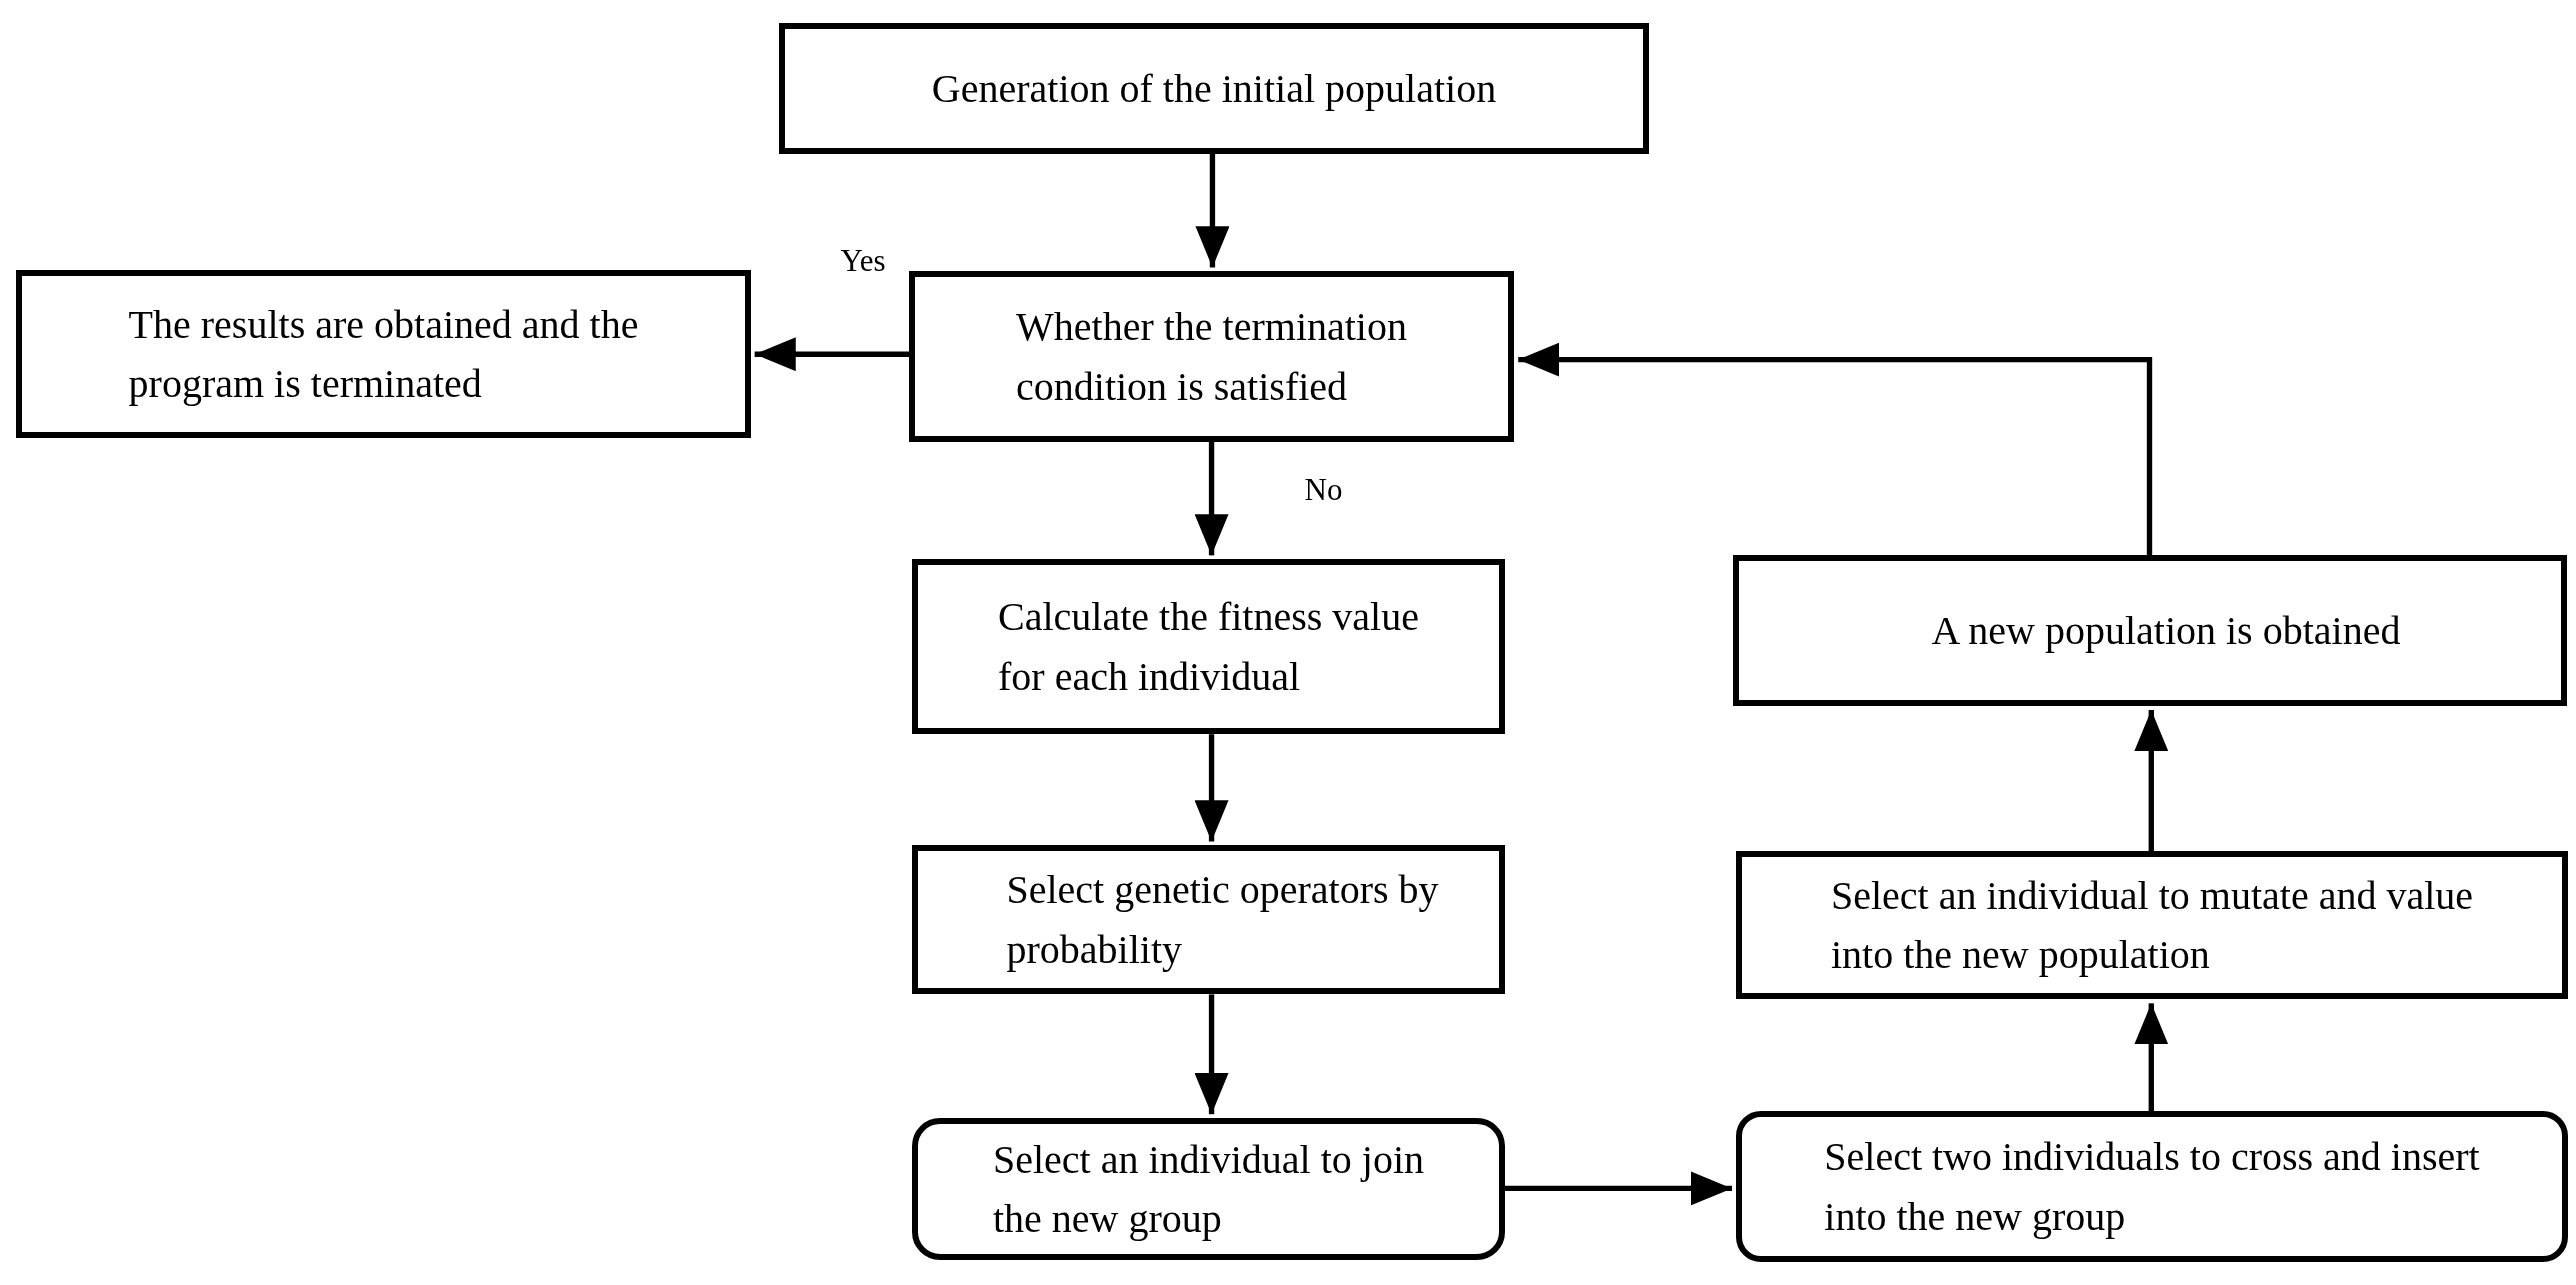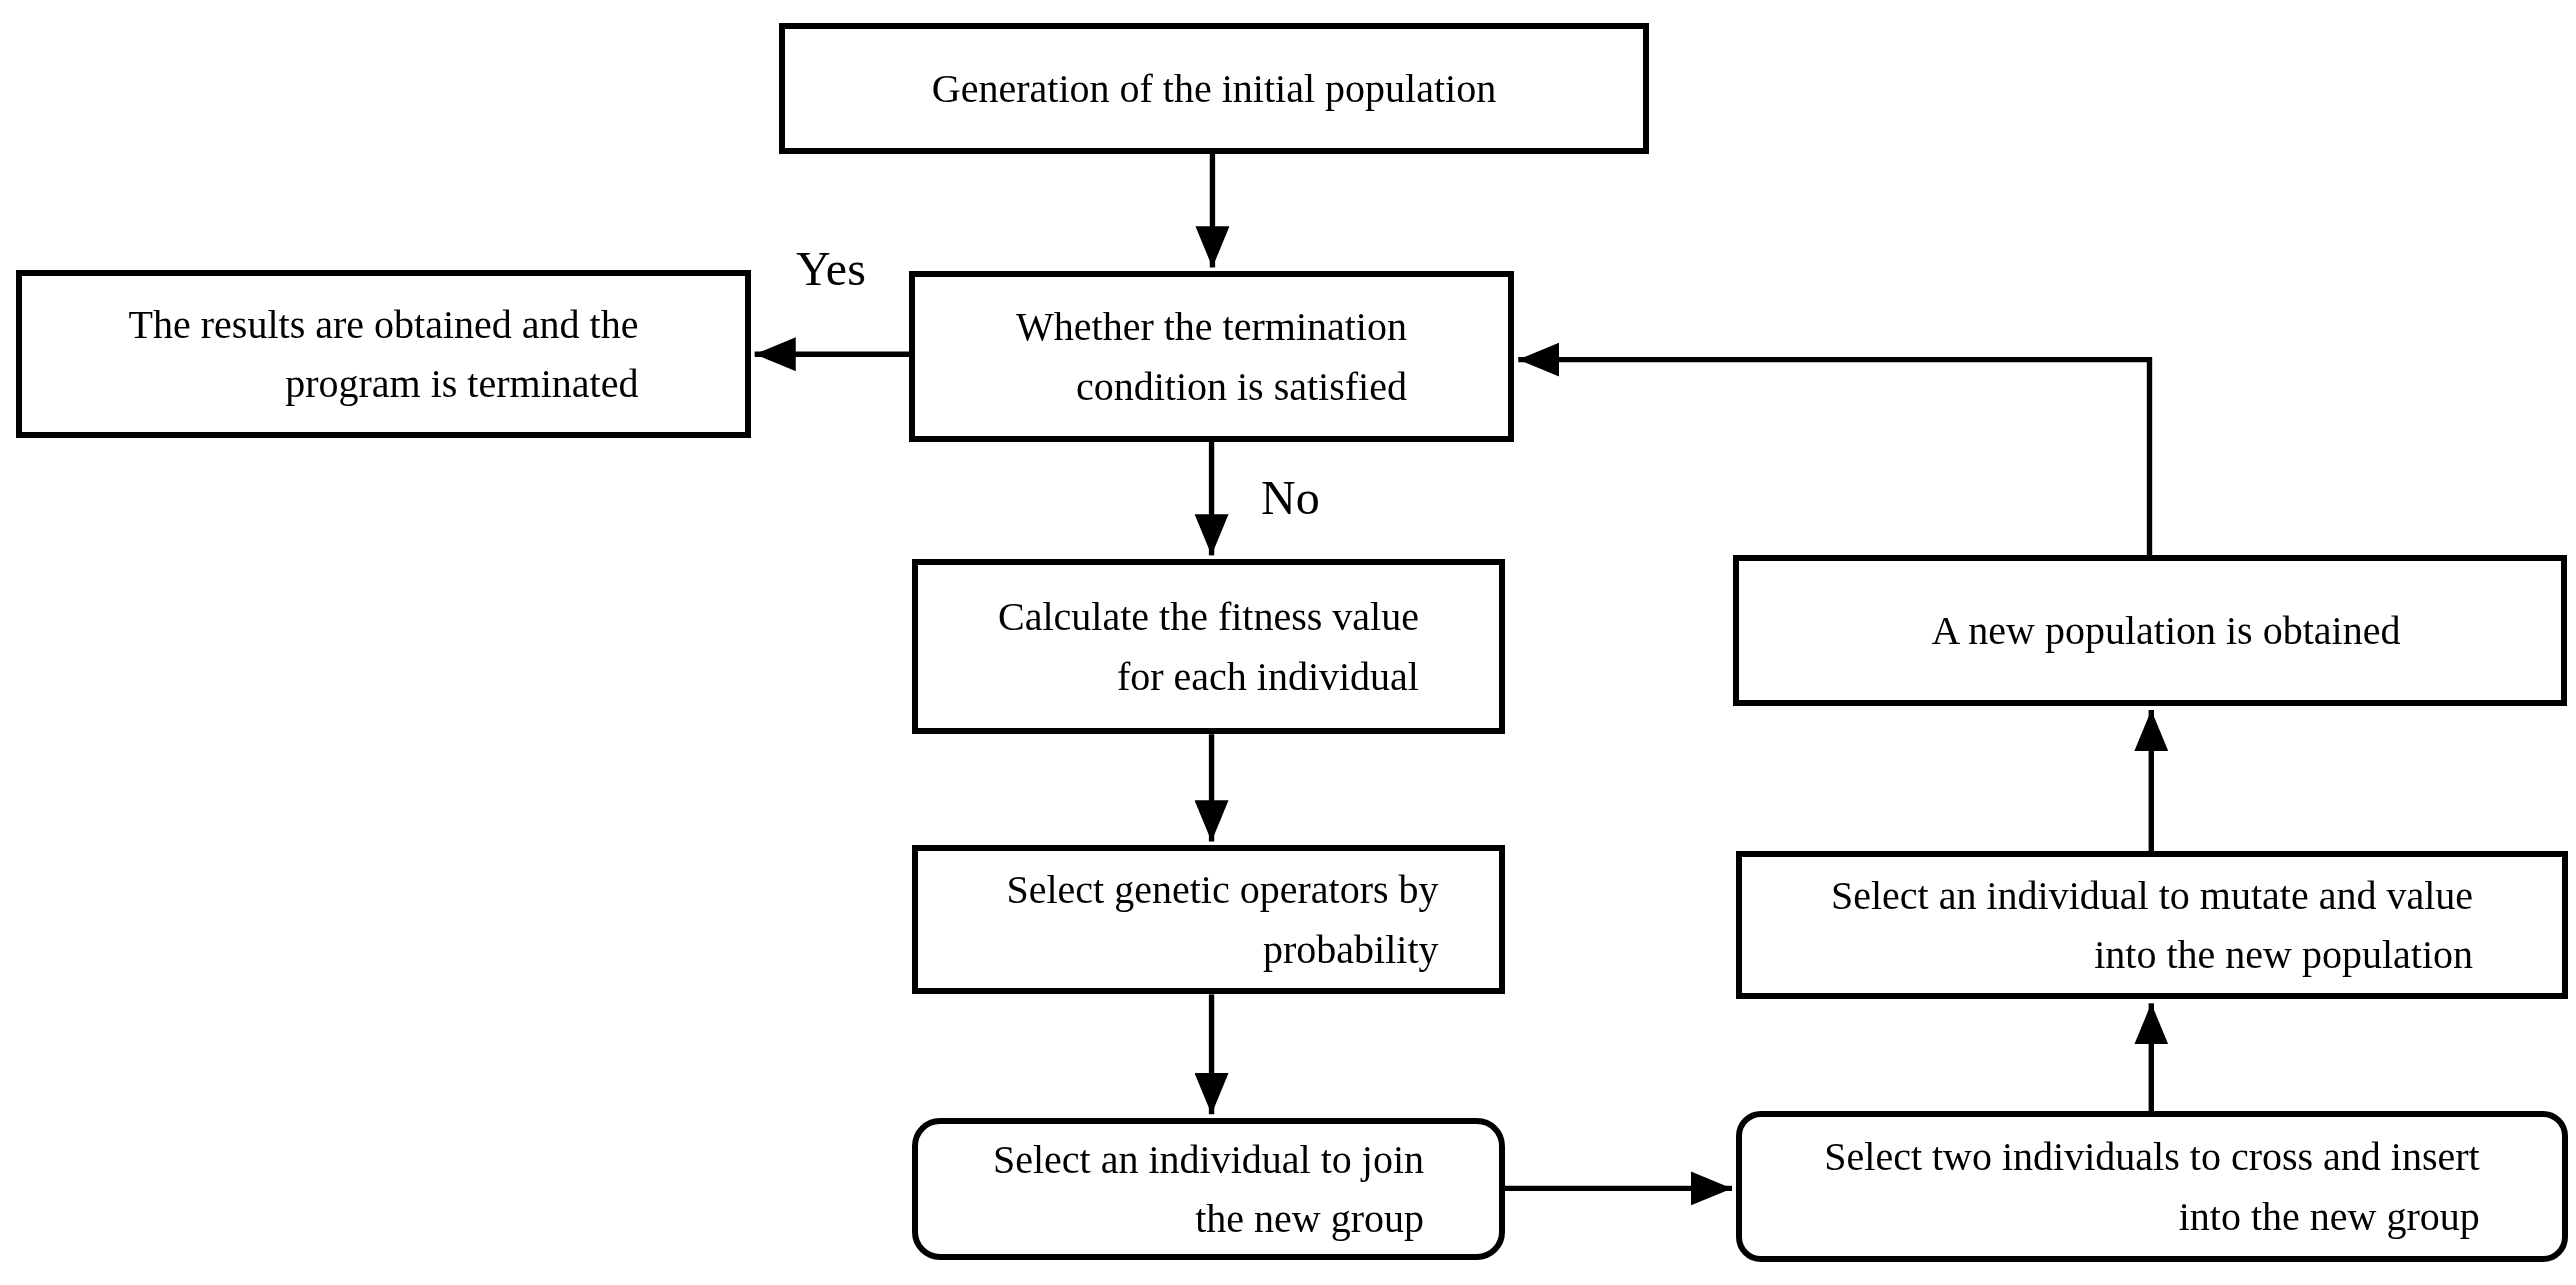--- a/index.html
+++ b/index.html
@@ -17,30 +17,30 @@
     overflow: hidden;
   }
   .node {
     position: absolute;
     box-sizing: border-box;
     background: #ffffff;
     border: 6.3px solid #000000;
     display: flex;
     align-items: center;
     justify-content: center;
-    text-align: right;
+    text-align: left;
     font-size: 40px;
     line-height: 1.48;
     white-space: pre-line;
     z-index: 2;
   }
   .edge-label {
     position: absolute;
-    font-size: 48px;
-    text-align: left;
+    font-size: 31px;
+    text-align: center;
     z-index: 3;
     line-height: 1;
   }
   #arrows {
     position: absolute;
     left: 0;
     top: 0;
     width: 2576px;
     height: 1286px;
     z-index: 1;

